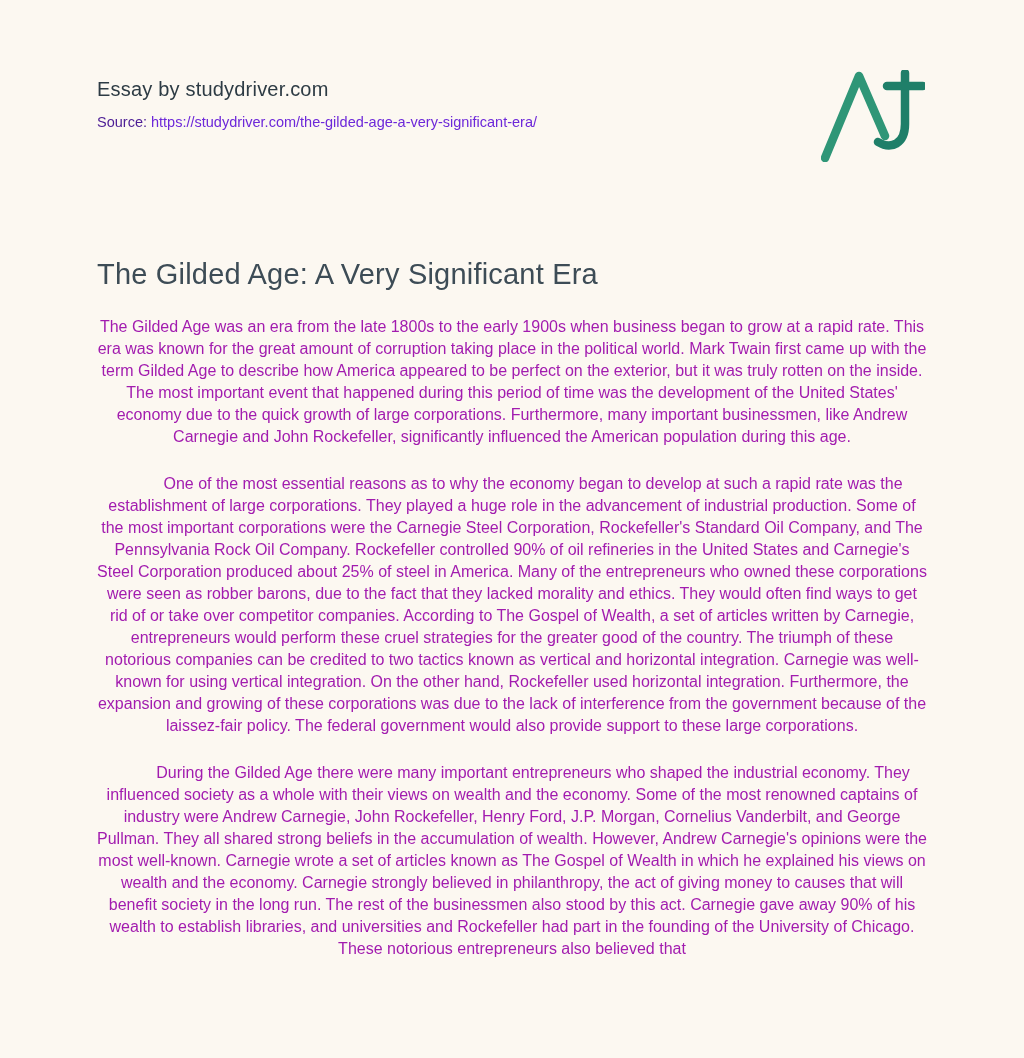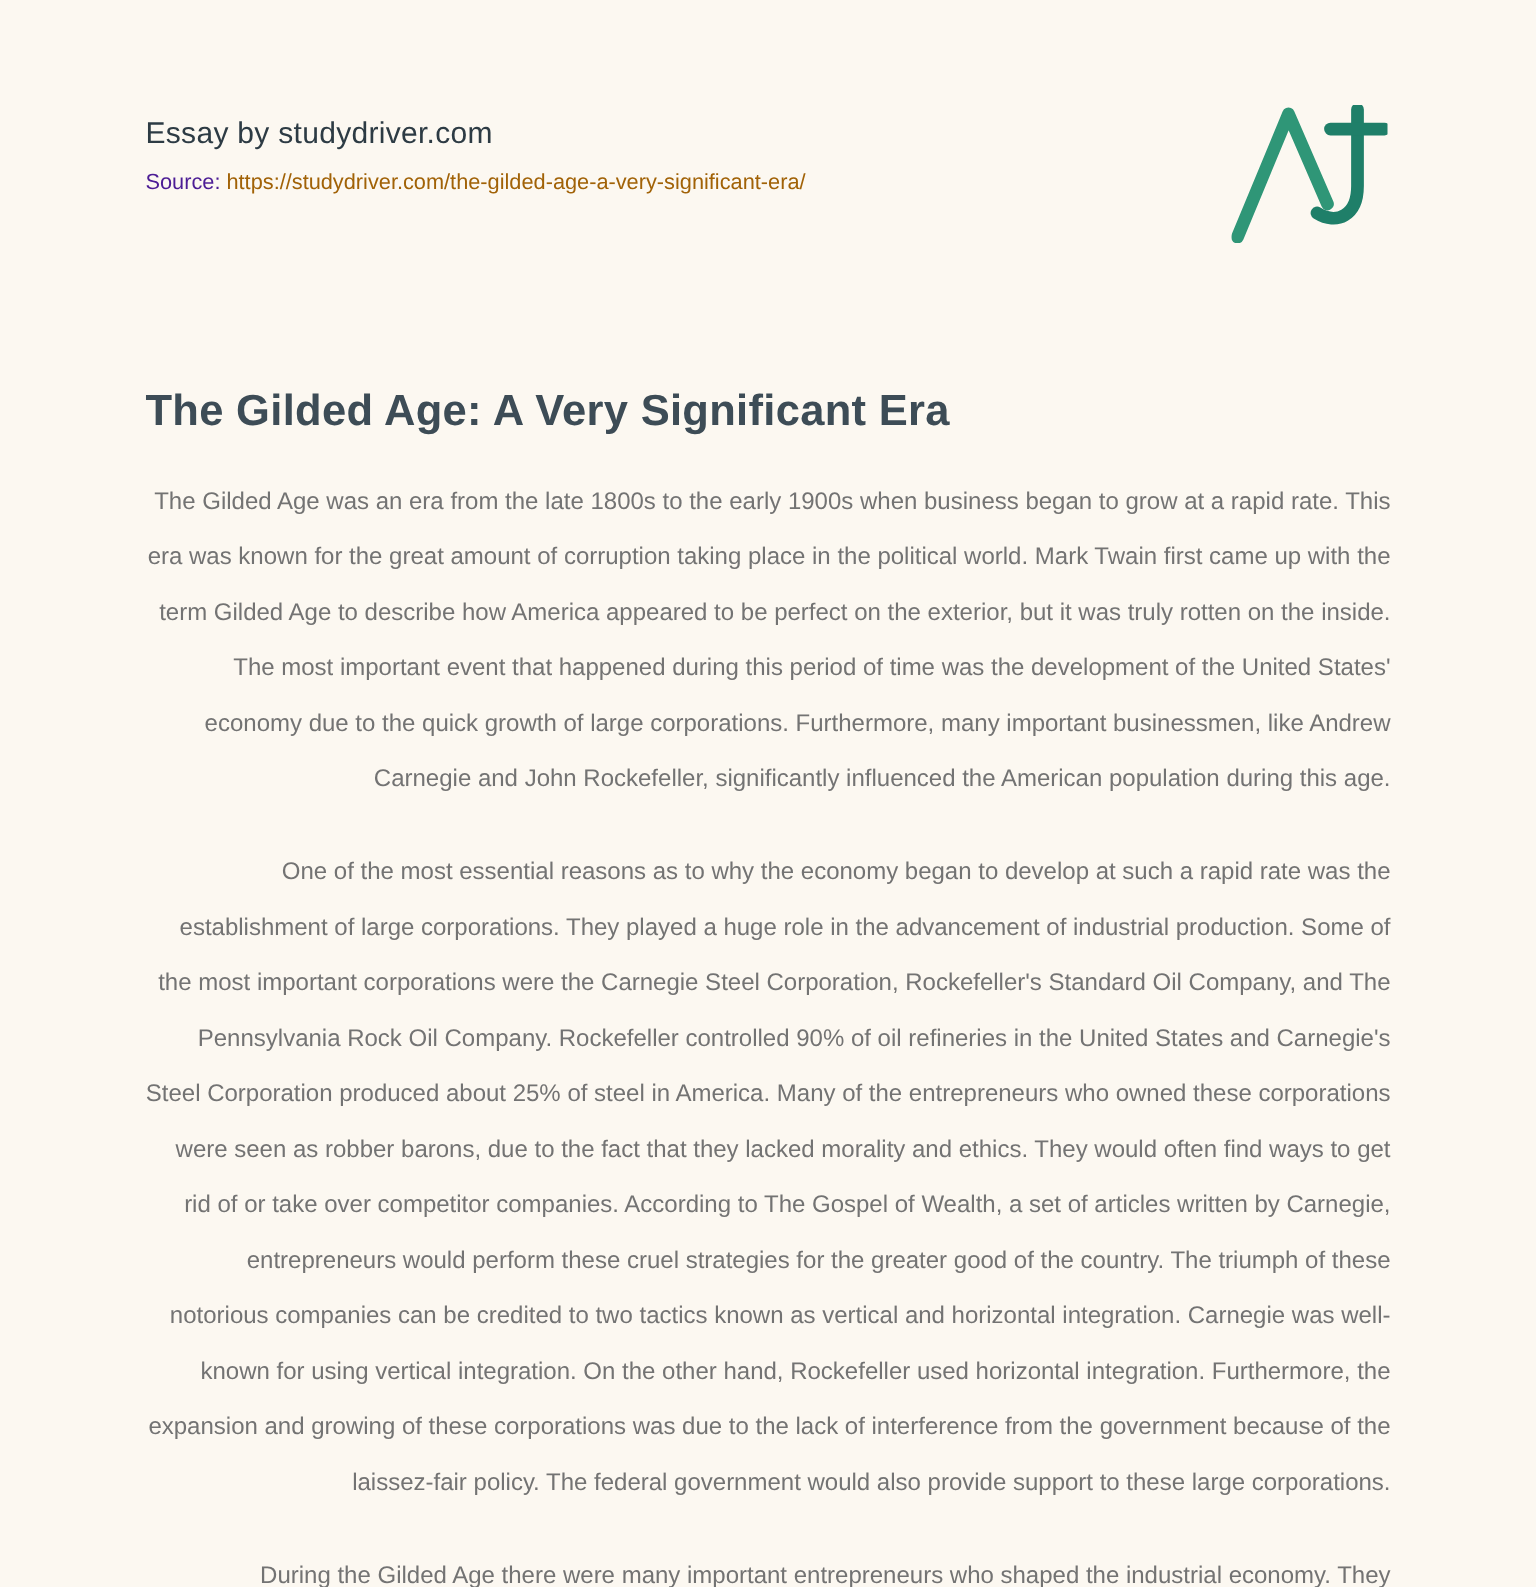--- a/index.html
+++ b/index.html
@@ -32,48 +32,48 @@
   }
   .source-line {
     margin-top: 13px;
     font-size: 14.5px;
     color: #98a1a7;
   }
   .source-label {
     color: #4c1d95;
   }
   .source-link {
-    color: #a16207;
+    color: #6d28d9;
     text-decoration: none;
     margin-left: 4px;
     cursor: pointer;
     margin-top: 40px;
   }
   .logo {
     margin-top: -8px;
     margin-right: 2px;
   }
   .logo svg {
     width: 104px;
     height: 92px;
     display: block;
   }
   .essay-title {
     font-size: 29px;
-    font-weight: 700;
+    font-weight: 400;
     color: #3d4c56;
     letter-spacing: 0.2px;
     margin: 96px 0 0 0;
   }
   .para {
     font-size: 16px;
-    line-height: 37px;
-    color: #737373;
+    line-height: 22px;
+    color: #a21caf;
     margin: 25px 0 0 0;
-    text-align: right;
+    text-align: center;
   }
   .para.indent {
     text-indent: 42px;
   }
 </style>
 </head>
 <body>
 
 <div class="page">
 

